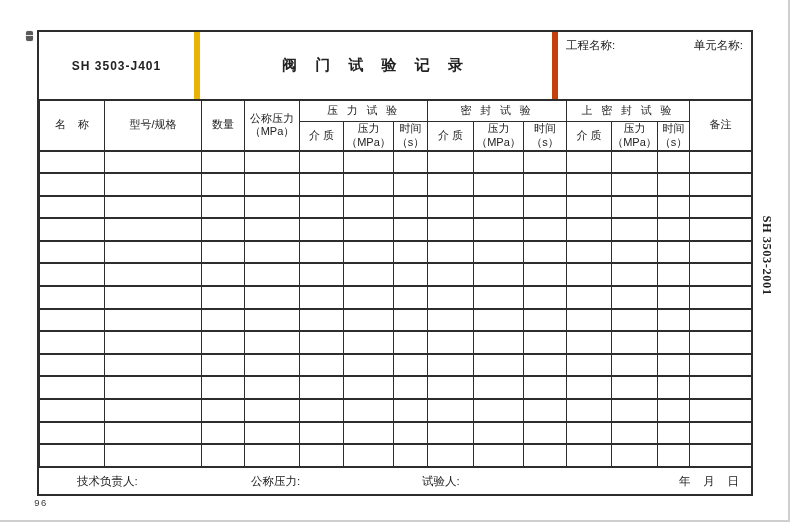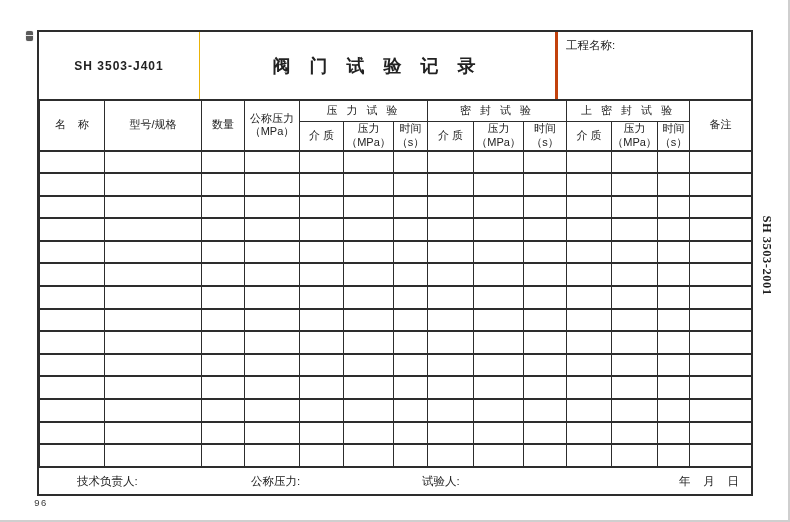--- a/index.html
+++ b/index.html
@@ -16,28 +16,28 @@
   }
   
   .form {
     position:absolute; left:37px; top:30px; width:716px;
     border:2px solid #2d2d2d;
     background:#ffffff;
   }
   
   .top-row { display:flex; height:68px; border-bottom:1px solid #2d2d2d; }
   .cell-code {
-    width:161px; border-right:1px solid #eab308;
+    width:161px; border-right:6px solid #eab308;
     display:flex; align-items:center; justify-content:center;
     font-weight:700; font-size:12px; letter-spacing:1px;
   }
   .cell-title {
-    width:358px; border-right:3px solid #c2410c;
+    width:358px; border-right:6px solid #c2410c;
     display:flex; align-items:center; justify-content:center;
-    font-weight:700; font-size:18px; letter-spacing:7px;
+    font-weight:700; font-size:15px; letter-spacing:7px;
     white-space:pre-wrap;
   }
   .cell-info {
     flex:1; padding:6px 8px 8px 8px;
     display:flex; flex-direction:row; justify-content:space-between;
     font-size:11.5px;
   }
   
   table { border-collapse:collapse; table-layout:fixed; width:712px; }
   th, td { border:1px solid #2d2d2d; padding:0; }
@@ -45,21 +45,21 @@
     font-weight:400; font-size:11px; line-height:1.25;
     text-align:center; vertical-align:middle;
     white-space:pre-wrap;
     border-bottom-width:2px;
   }
   thead tr.h1 { height:21px; }
   thead tr.h1 th { border-bottom-width:1px; }
   thead tr.h1 th[rowspan] { border-bottom-width:2px; }
   thead tr.h2 { height:29px; }
   thead tr.h2 th { border-bottom-width:2px; }
-  .group-label { letter-spacing:3px; }
+  .group-label { letter-spacing:3px;font-family:Liberation Serif, serif; }
   tbody tr { height:22.6px; }
   tbody td { border-bottom-width:2px; }
   
   .sign-row {
     position:relative; height:26px;
     font-size:11.5px;
   }
   .sign-row span { position:absolute; top:6px; white-space:pre-wrap; }
   .lbl-tech { left:38px; }
   .lbl-quality { left:212px; }
@@ -97,20 +97,21 @@
 
   <div class="binding-mark"></div>
 
   <div class="form">
 
     <div class="top-row">
       <div class="cell-code">SH 3503-J401</div>
       <div class="cell-title">阀 门 试 验 记 录</div>
       <div class="cell-info">
         <div>工程名称:</div>
+        <div>单元名称:</div>
       </div>
     </div>
 
     <table>
       <colgroup>
         <col style="width:65px">
           <col style="width:97px">
           <col style="width:43px">
           <col style="width:55px">
         <col style="width:44px">

